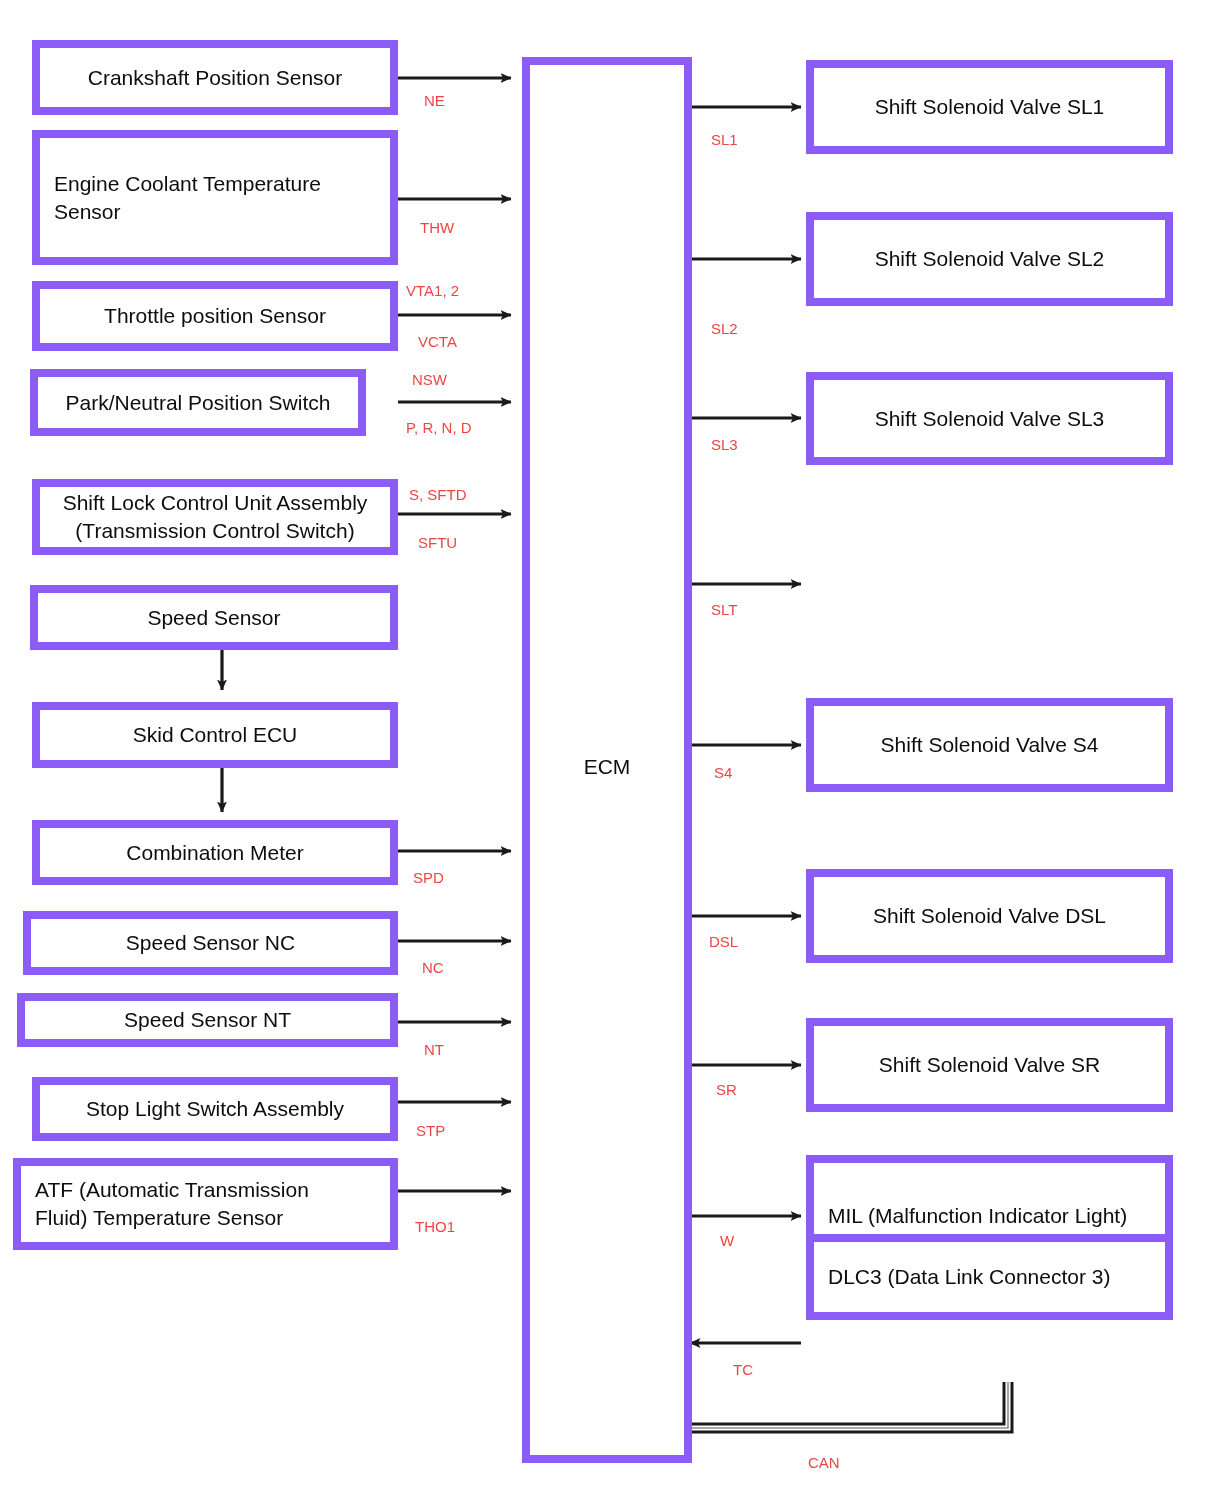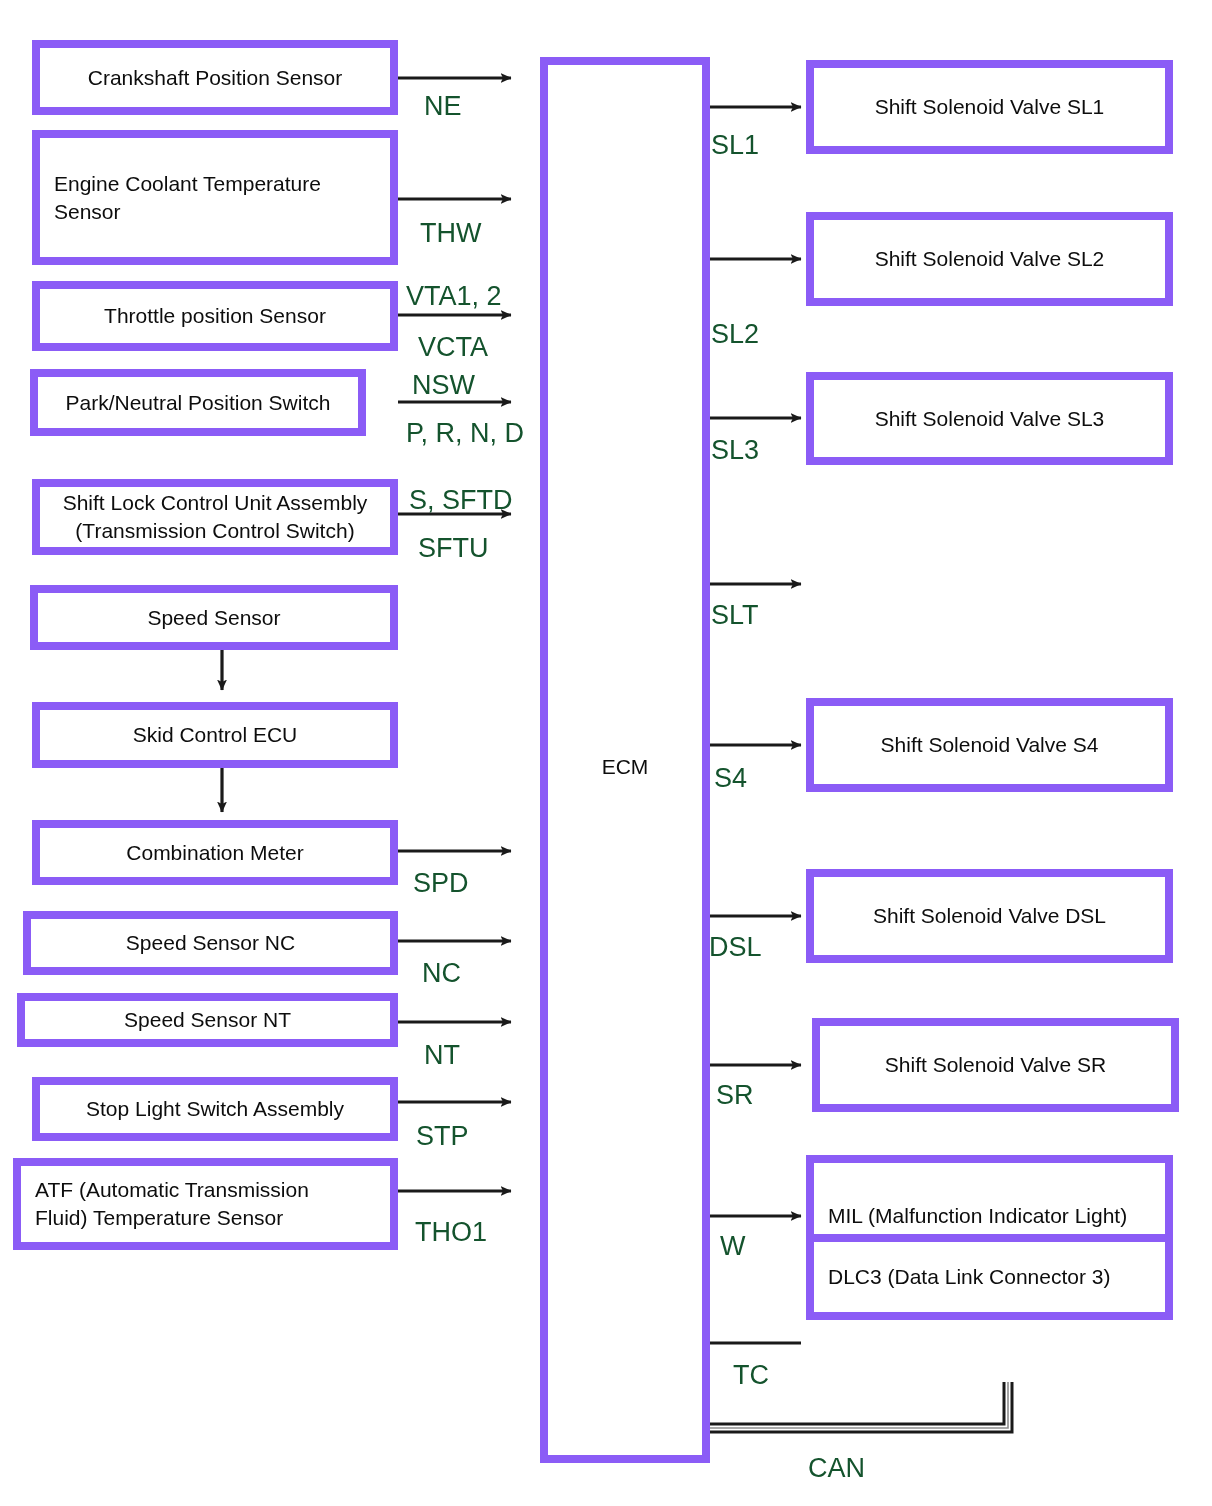--- a/index.html
+++ b/index.html
@@ -44,23 +44,23 @@
   .node.ecm .node-label{
     text-align:center;
     padding:0;
     position:absolute;
     left:0; right:0;
     top:688px;
     font-size:21px;
   }
   .sig{
     position:absolute;
-    font-size:27px;
+    font-size:15px;
     line-height:1;
-    color:#14532d;
+    color:#ef4444;
     white-space:nowrap;
     z-index:3;
   }
 </style>
 </head>
 <body>
 
 <div id="stage">
 
   <svg id="wires" viewBox="0 0 1212 1506">
@@ -151,21 +151,21 @@
 
   <div class="node center-label" style="left:32px; top:1077px; width:366px; height:64px;">
     <span class="node-label">Stop Light Switch Assembly</span>
   </div>
 
   <div class="node left-label" style="left:13px; top:1158px; width:385px; height:92px;">
     <span class="node-label">ATF (Automatic Transmission
 Fluid) Temperature Sensor</span>
   </div>
 
-  <div class="node ecm" style="left:540px; top:57px; width:170px; height:1406px;">
+  <div class="node ecm" style="left:522px; top:57px; width:170px; height:1406px;">
     <span class="node-label">ECM</span>
   </div>
 
   <div class="node center-label" style="left:806px; top:60px; width:367px; height:94px;">
     <span class="node-label">Shift Solenoid Valve SL1</span>
   </div>
 
   <div class="node center-label" style="left:806px; top:212px; width:367px; height:94px;">
     <span class="node-label">Shift Solenoid Valve SL2</span>
   </div>
@@ -176,21 +176,21 @@
 
 
   <div class="node center-label" style="left:806px; top:698px; width:367px; height:94px;">
     <span class="node-label">Shift Solenoid Valve S4</span>
   </div>
 
   <div class="node center-label" style="left:806px; top:869px; width:367px; height:94px;">
     <span class="node-label">Shift Solenoid Valve DSL</span>
   </div>
 
-  <div class="node center-label" style="left:806px; top:1018px; width:367px; height:94px;margin-left:6px;">
+  <div class="node center-label" style="left:806px; top:1018px; width:367px; height:94px;">
     <span class="node-label">Shift Solenoid Valve SR</span>
   </div>
 
   <div class="node left-label" style="left:806px; top:1155px; width:367px; height:121px;justify-content:flex-end;">
     <span class="node-label">MIL (Malfunction Indicator Light)</span>
   </div>
 
   <div class="node left-label" style="left:806px; top:1234px; width:367px; height:86px;">
     <span class="node-label">DLC3 (Data Link Connector 3)</span>
   </div>

